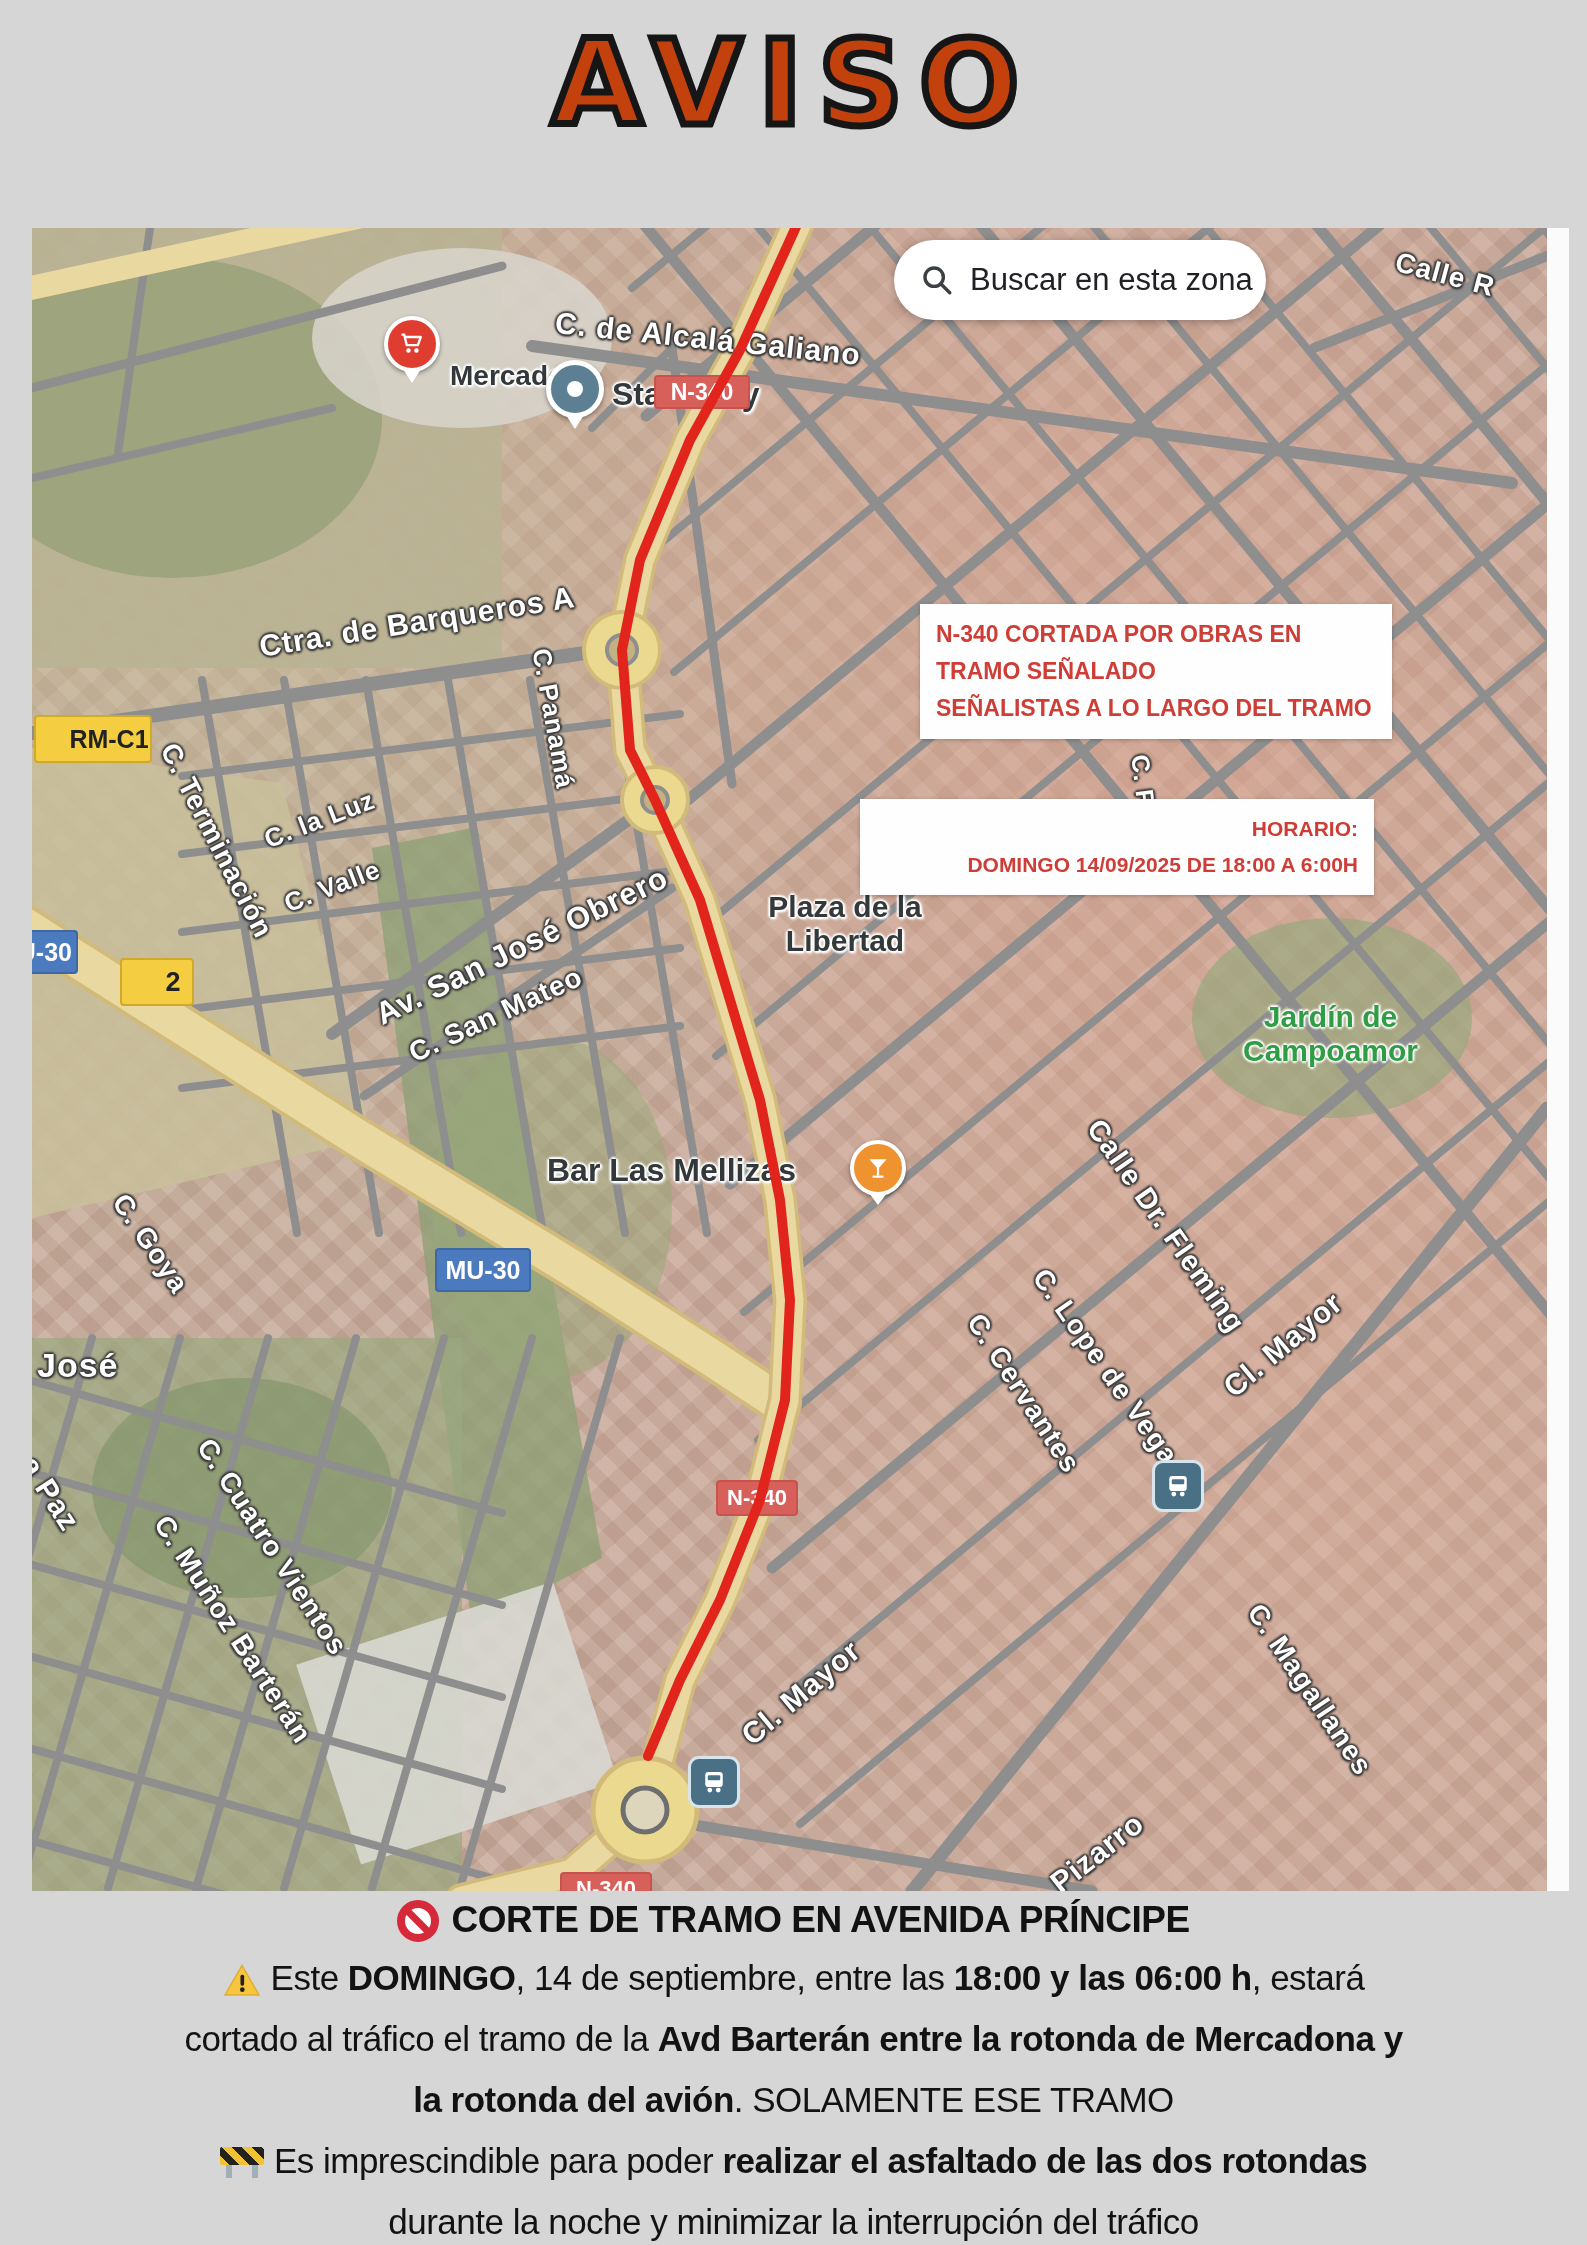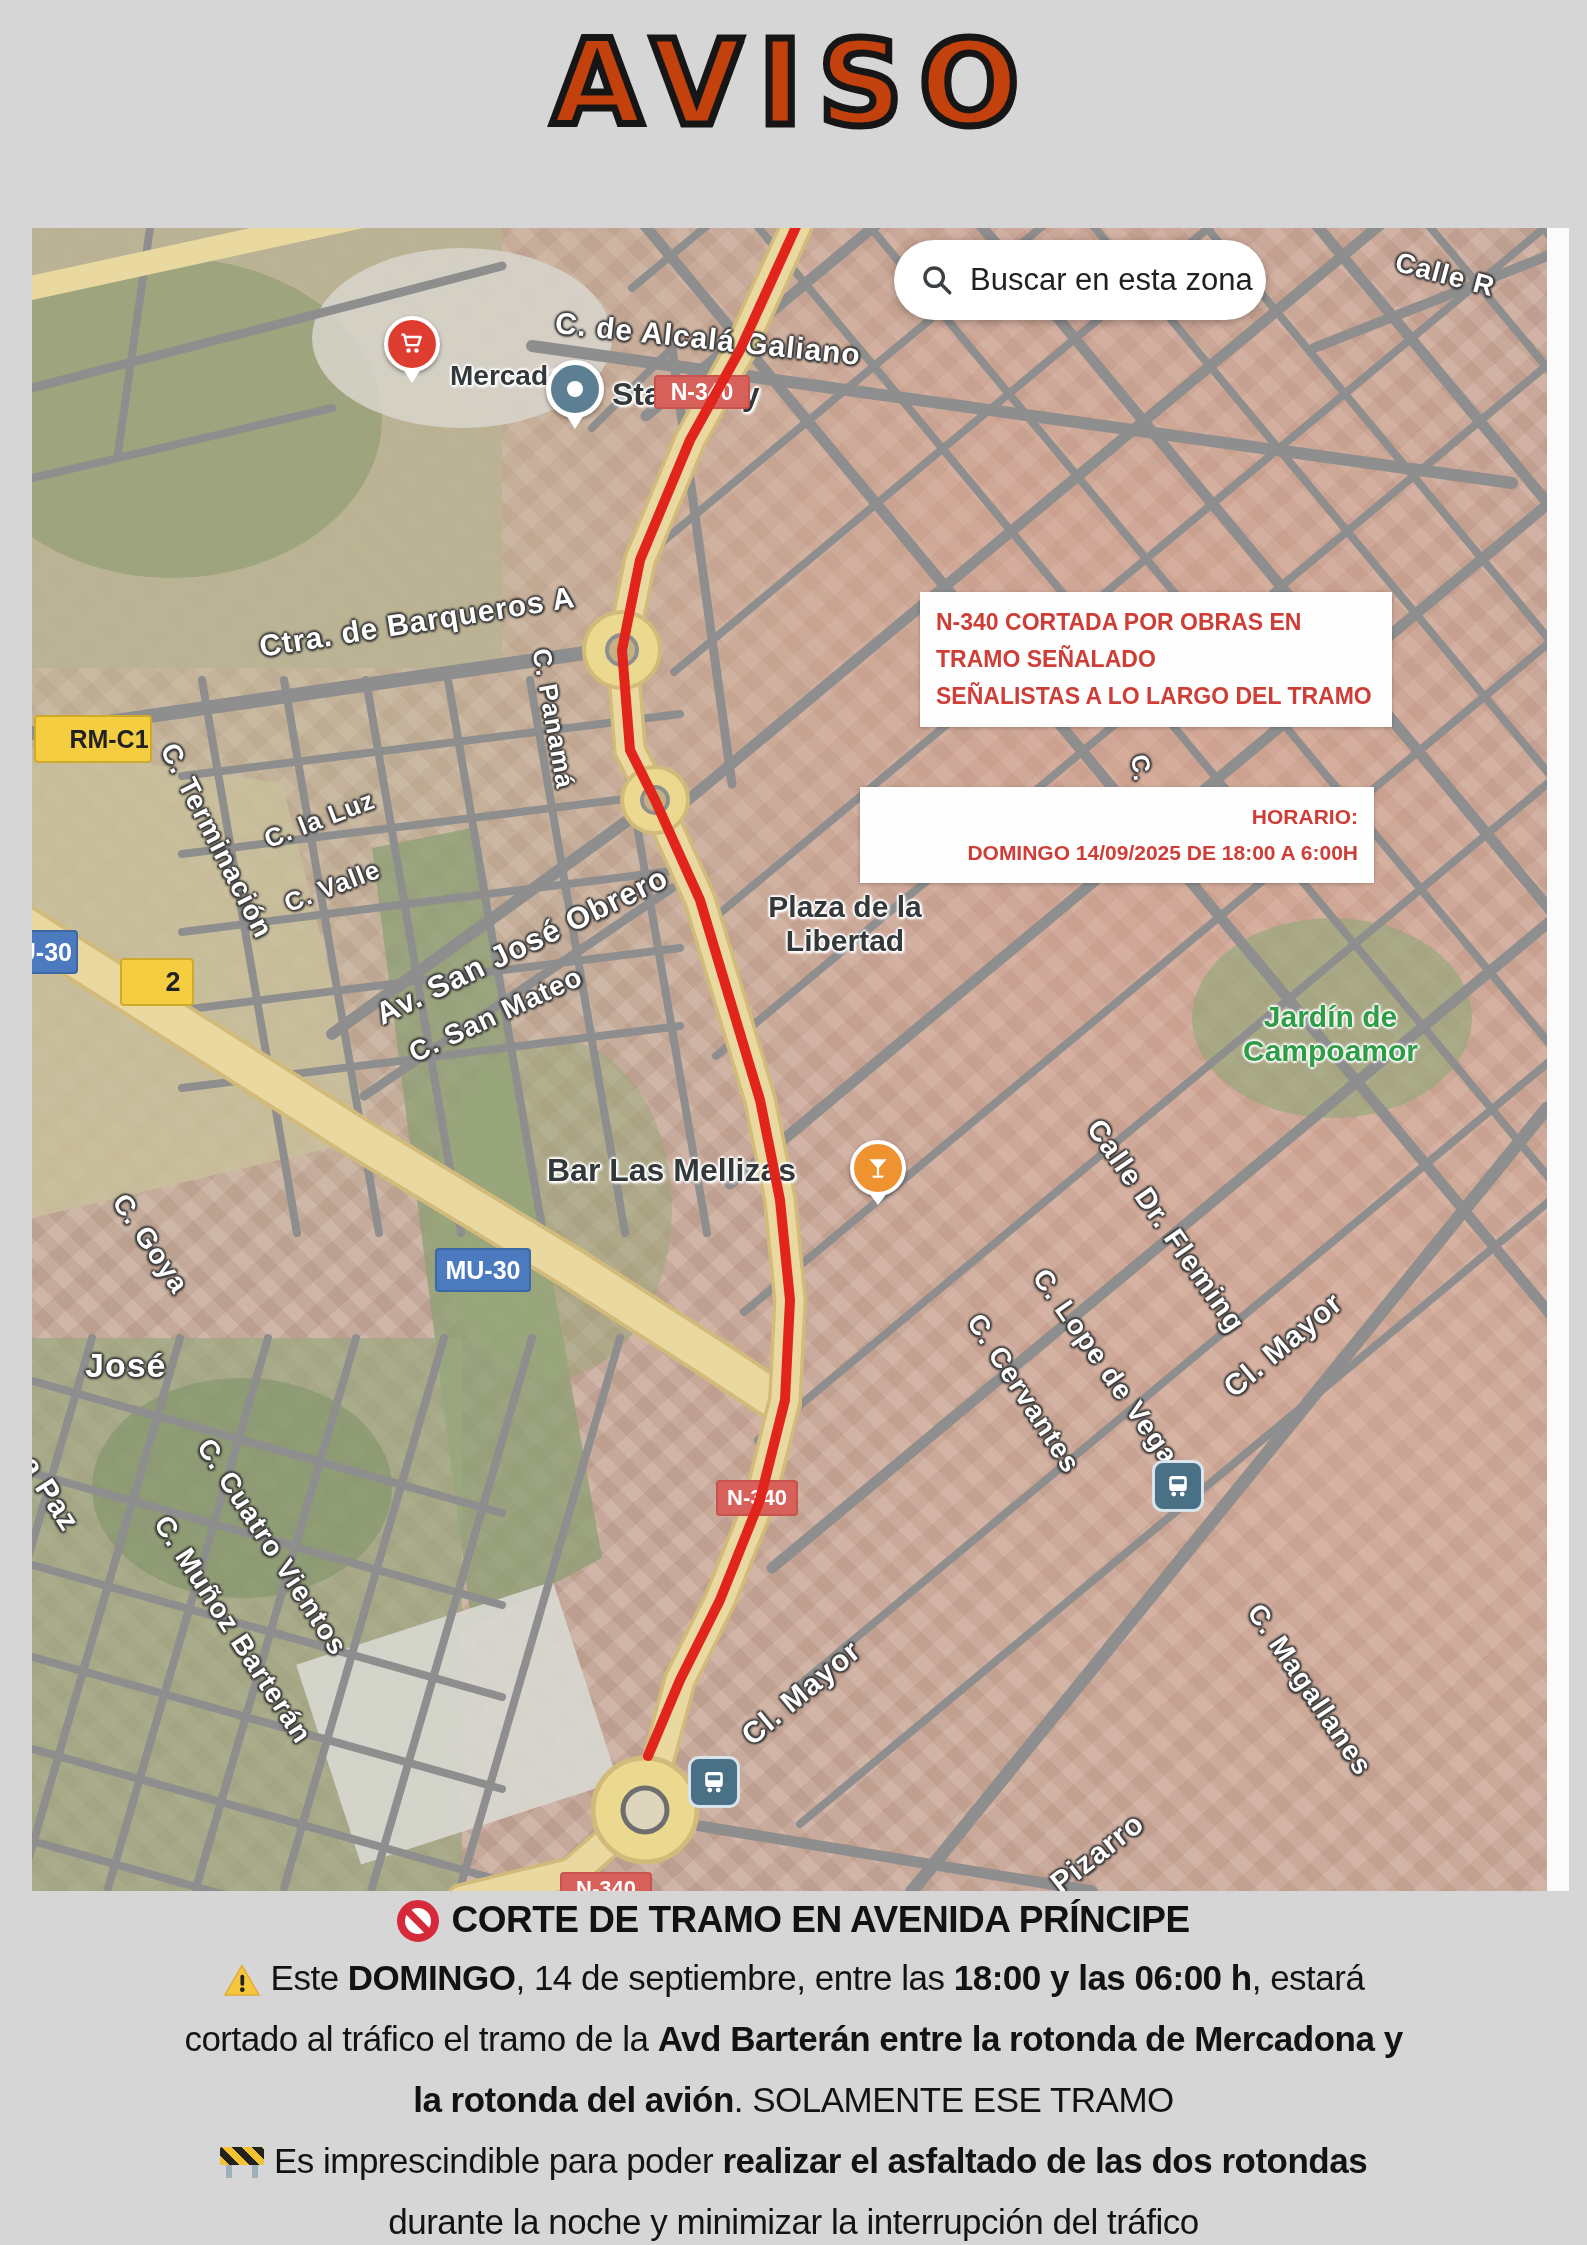--- a/index.html
+++ b/index.html
@@ -37,21 +37,21 @@
 
   
   .shield{position:absolute;display:flex;align-items:center;justify-content:center;
     font-weight:700;z-index:21;border-radius:4px;}
   .shield-red{background:#d8605b;color:#fff;border:2px solid #c8534e;}
   .shield-yellow{background:#f5cd41;color:#222;border:2px solid #cfa92c;padding-left:32px;}
   .shield-blue{background:#4b7bbe;color:#fff;border:2px solid #3d68a6;}
 
   
   .annot-box{position:absolute;background:#fefefe;color:#ce3d36;font-weight:700;z-index:40;
-    padding:12px 16px;box-shadow:0 1px 4px rgba(0,0,0,.25);}
+    padding:12px 16px;box-shadow:0 1px 4px rgba(0,0,0,.25);margin-top:12px;}
   .annot-line{display:block;}
 
   
   .search-pill{position:absolute;left:862px;top:12px;width:372px;height:80px;background:#fff;
     border-radius:40px;display:flex;align-items:center;z-index:50;box-shadow:0 2px 8px rgba(0,0,0,.3);}
   .search-pill .mag{margin:0 16px 0 26px;flex:0 0 auto;}
   .search-pill .stext{font-size:31px;color:#202124;}
 
   
   .pin{position:absolute;z-index:35;}
@@ -198,21 +198,21 @@
   <div class="street" style="left:100px;top:960px;font-size:28px;transform:rotate(56deg);">C. Goya</div>
   <div class="street" style="left:185px;top:1205px;font-size:28px;transform:rotate(57deg);">C. Cuatro Vientos</div>
   <div class="street" style="left:142px;top:1282px;font-size:28px;transform:rotate(57deg);">C. Muñoz Barterán</div>
   <div class="street" style="left:1075px;top:885px;font-size:29px;transform:rotate(55deg);">Calle Dr. Fleming</div>
   <div class="street" style="left:1020px;top:1035px;font-size:28px;transform:rotate(55deg);">C. Lope de Vega</div>
   <div class="street" style="left:1185px;top:1150px;font-size:30px;transform:rotate(-40deg);">Cl. Mayor</div>
   <div class="street" style="left:955px;top:1080px;font-size:28px;transform:rotate(57deg);">C. Cervantes</div>
   <div class="street" style="left:1235px;top:1370px;font-size:28px;transform:rotate(56deg);">C. Magallanes</div>
   <div class="street" style="left:703px;top:1498px;font-size:30px;transform:rotate(-40deg);">Cl. Mayor</div>
   <div class="street" style="left:1012px;top:1645px;font-size:30px;transform:rotate(-38deg);">Pizarro</div>
-  <div class="street" style="left:5px;top:1118px;font-size:34px;margin-left:48px;">José</div>
+  <div class="street" style="left:5px;top:1118px;font-size:34px;">José</div>
   <div class="street" style="left:10px;top:1222px;font-size:30px;transform:rotate(57deg);">a Paz</div>
   <div class="street" style="left:1368px;top:18px;font-size:28px;transform:rotate(15deg);">Calle R</div>
   <div class="street" style="left:1122px;top:525px;font-size:25px;transform:rotate(83deg);">C. Re</div>
 
   <div class="lbl-dark lbl-center" style="left:723px;top:662px;width:180px;font-size:30px;white-space:normal;">Plaza de la Libertad</div>
   <div class="lbl-green" style="left:1191px;top:772px;width:215px;font-size:30px;">Jardín de Campoamor</div>
 
   <div class="pin pin-start" style="left:514px;top:132px;">
     <div class="ball">
         <div class="dot"></div>

